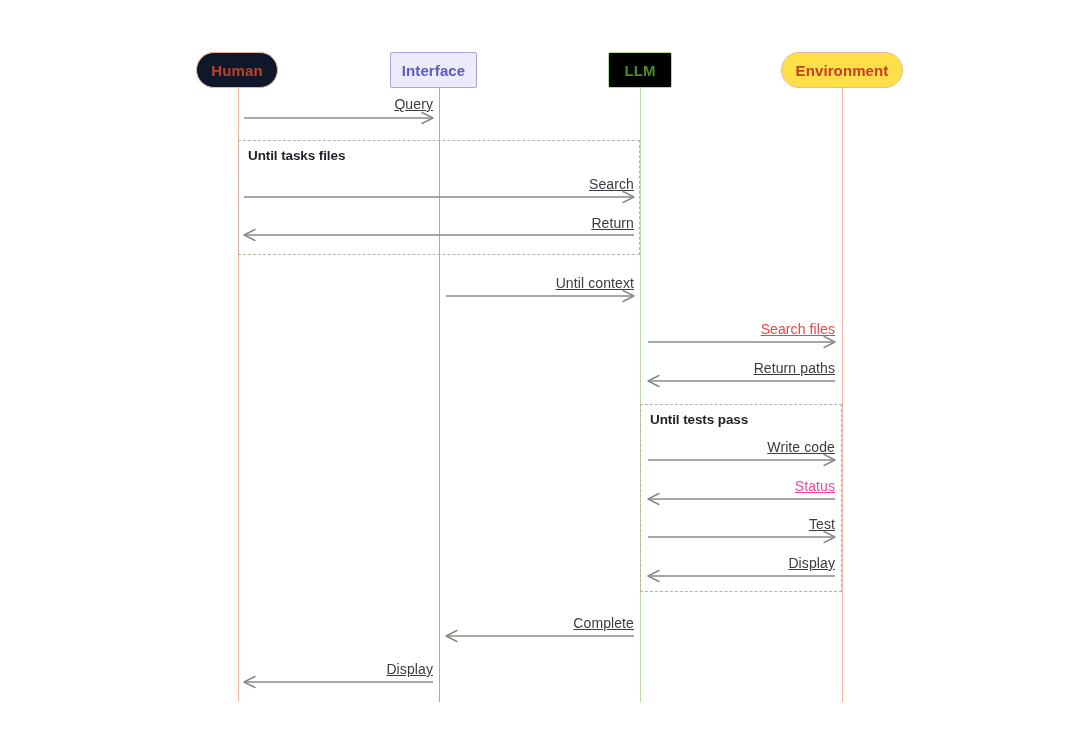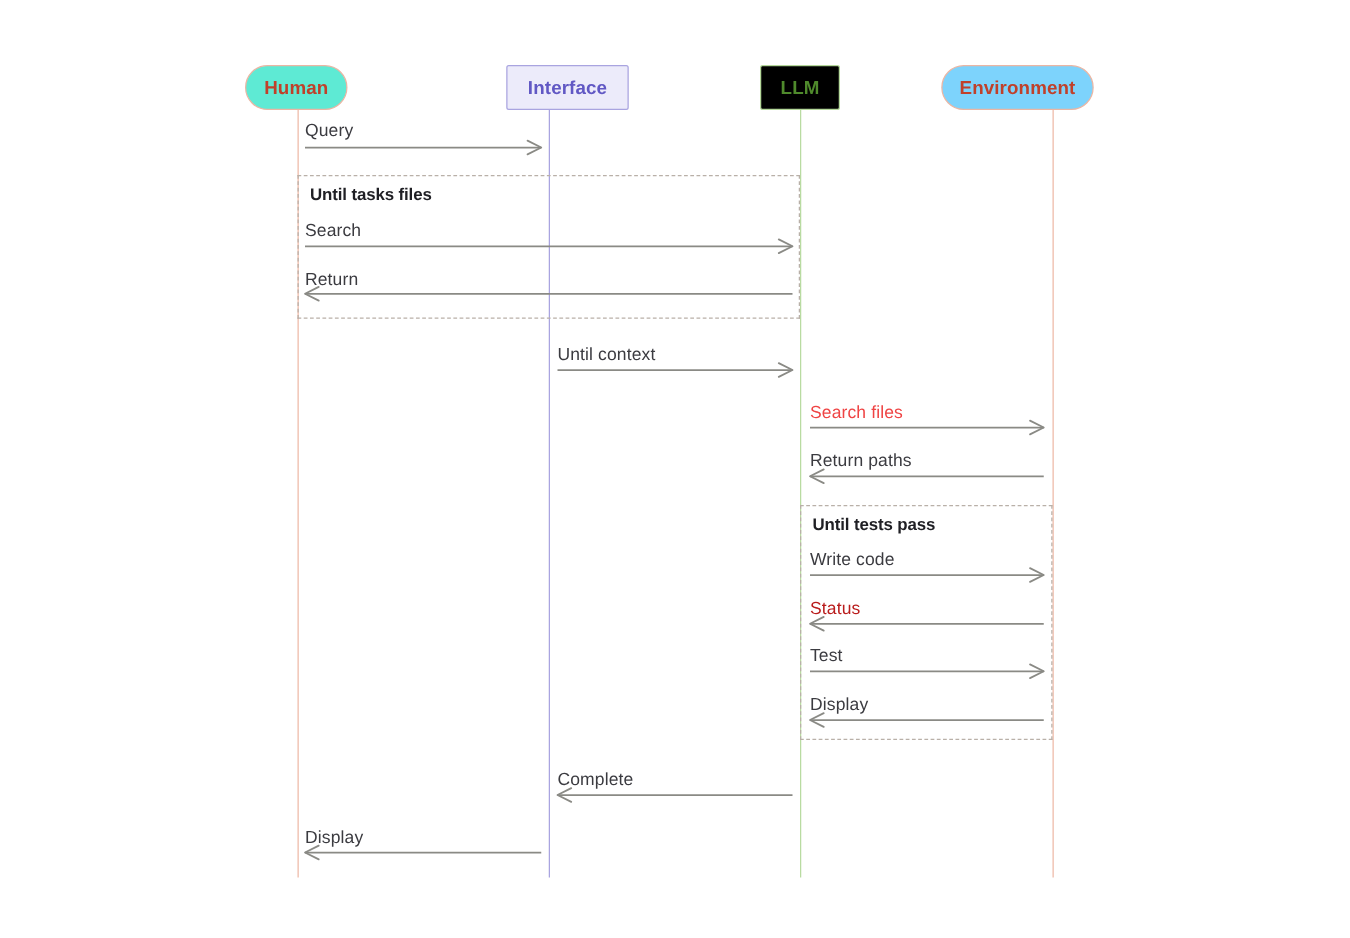--- a/index.html
+++ b/index.html
@@ -58,22 +58,23 @@
     color: #1f1f24;
     white-space: nowrap;
     letter-spacing: -0.1px;
   }
   
   .msg-label {
     position: absolute;
     font-size: 14px;
     color: #3b3b40;
     white-space: nowrap;
-    text-align: left;
+    text-align: right;
     letter-spacing: 0.1px;
+    text-decoration: underline;
   }
   .msg-arrow {
     position: absolute;
     height: 14px;
     overflow: visible;
   }
   .msg-arrow svg { display: block; overflow: visible; }
 </style>
 </head>
 <body>
@@ -134,21 +135,21 @@
           <polyline points="11,1.5 0,7 11,12.5" fill="none" stroke="#8a8a85" stroke-width="1.4" stroke-linecap="round" stroke-linejoin="round"></polyline>
         </svg>
       </div>
       <div class="msg-label" style="left: 648px; top: 439px; width: 187px; color: rgb(59, 59, 64);">Write code</div>
       <div class="msg-arrow" style="left: 648px; top: 453px; width: 187px;">
         <svg width="187" height="14" viewBox="0 0 187 14">
           <line x1="0" y1="7" x2="187" y2="7" stroke="#8a8a85" stroke-width="1.4"></line>
           <polyline points="176,1.5 187,7 176,12.5" fill="none" stroke="#8a8a85" stroke-width="1.4" stroke-linecap="round" stroke-linejoin="round"></polyline>
         </svg>
       </div>
-      <div class="msg-label" style="left: 648px; top: 478px; width: 187px; color: #b91c1c;">Status</div>
+      <div class="msg-label" style="left: 648px; top: 478px; width: 187px; color: #ec4899;">Status</div>
       <div class="msg-arrow" style="left: 648px; top: 492px; width: 187px;">
         <svg width="187" height="14" viewBox="0 0 187 14">
           <line x1="0" y1="7" x2="187" y2="7" stroke="#8a8a85" stroke-width="1.4"></line>
           <polyline points="11,1.5 0,7 11,12.5" fill="none" stroke="#8a8a85" stroke-width="1.4" stroke-linecap="round" stroke-linejoin="round"></polyline>
         </svg>
       </div>
       <div class="msg-label" style="left: 648px; top: 516px; width: 187px; color: rgb(59, 59, 64);">Test</div>
       <div class="msg-arrow" style="left: 648px; top: 530px; width: 187px;">
         <svg width="187" height="14" viewBox="0 0 187 14">
           <line x1="0" y1="7" x2="187" y2="7" stroke="#8a8a85" stroke-width="1.4"></line>
@@ -171,26 +172,26 @@
       </div>
       <div class="msg-label" style="left: 244px; top: 661px; width: 189px; color: rgb(59, 59, 64);">Display</div>
       <div class="msg-arrow" style="left: 244px; top: 675px; width: 189px;">
         <svg width="189" height="14" viewBox="0 0 189 14">
           <line x1="0" y1="7" x2="189" y2="7" stroke="#8a8a85" stroke-width="1.4"></line>
           <polyline points="11,1.5 0,7 11,12.5" fill="none" stroke="#8a8a85" stroke-width="1.4" stroke-linecap="round" stroke-linejoin="round"></polyline>
         </svg>
       </div>
     </div>
   <div id="participants-layer">
-      <div class="participant pill" style="left: 196px; width: 82px; background: #5eead4; border-color: rgb(234, 182, 164); color: rgb(192, 64, 42); justify-content: center;">
+      <div class="participant pill" style="left: 196px; width: 82px; background: #0f172a; border-color: rgb(234, 182, 164); color: rgb(192, 64, 42); justify-content: center;">
         <span>Human</span>
       </div>
-      <div class="participant rect" style="left: 405px; width: 98px; background: rgb(236, 235, 250); border-color: rgb(169, 164, 224); color: rgb(97, 88, 196);">
+      <div class="participant rect" style="left: 390px; width: 87px; background: rgb(236, 235, 250); border-color: rgb(169, 164, 224); color: rgb(97, 88, 196);">
         <span>Interface</span>
       </div>
       <div class="participant rect" style="left: 608px; width: 64px; background: #000000; border-color: rgb(180, 215, 154); color: rgb(79, 138, 44);">
         <span>LLM</span>
       </div>
-      <div class="participant pill" style="left: 753px; width: 122px; background: #7dd3fc; border-color: rgb(234, 182, 164); color: rgb(192, 64, 42); text-align: right;">
+      <div class="participant pill" style="left: 781px; width: 122px; background: #fde047; border-color: rgb(234, 182, 164); color: rgb(192, 64, 42); text-align: right;">
         <span>Environment</span>
       </div>
     </div>
 </div>
 
 </body></html>

